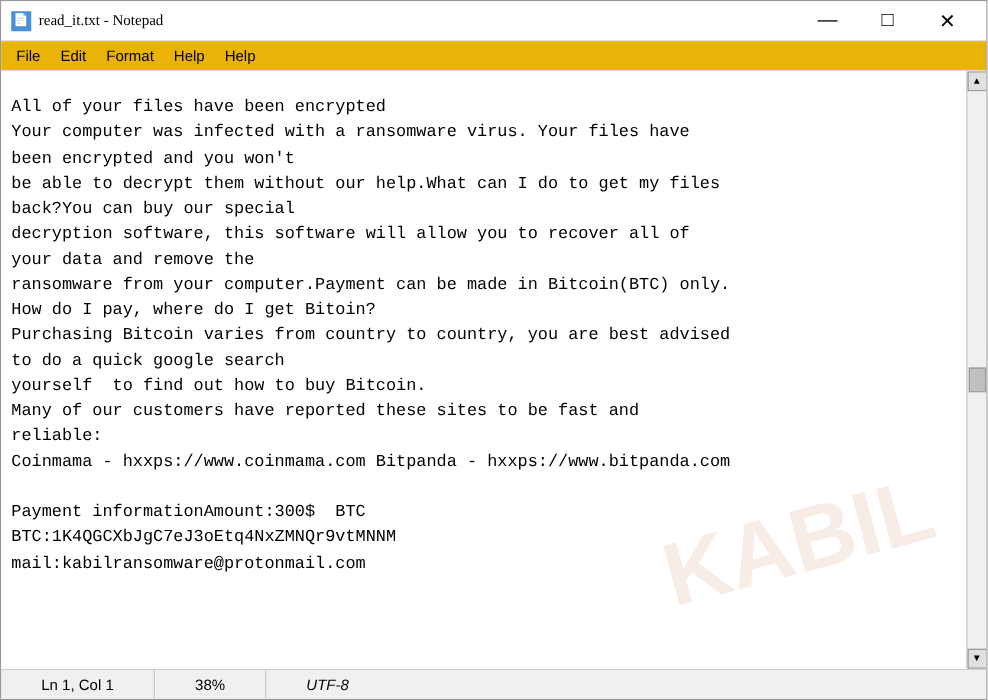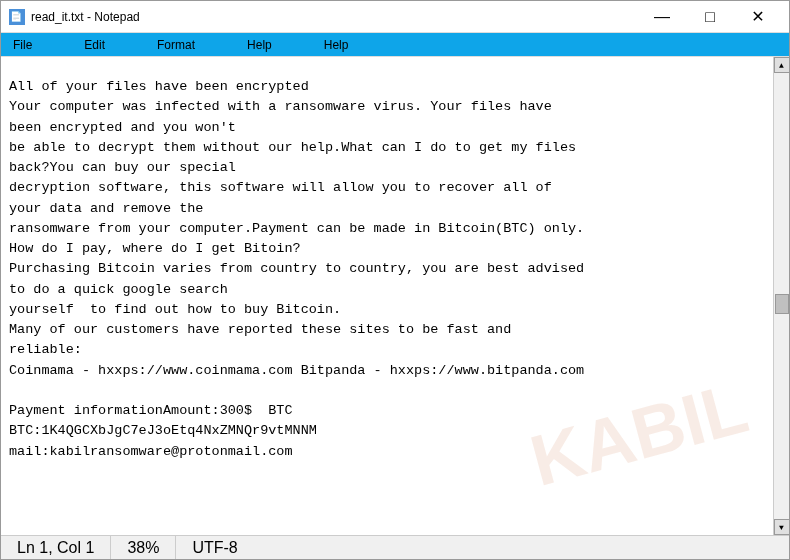--- a/index.html
+++ b/index.html
@@ -44,21 +44,21 @@
       display: flex;
       align-items: center;
       justify-content: center;
       font-size: 10px;
       color: white;
       flex-shrink: 0;
     }
 
     .title-bar-text {
       flex: 1;
-      font-family: Liberation Sans, sans-serif;
+      font-family: Liberation Serif, serif;
       font-size: 12px;
       color: #000;
     }
 
     .title-bar-controls {
       display: flex;
       gap: 2px;
     }
 
     .title-bar-btn {
@@ -69,28 +69,27 @@
       font-size: 16px;
       cursor: pointer;
       display: flex;
       align-items: center;
       justify-content: center;
       font-family: 'Segoe UI', Arial, sans-serif;
       color: #000;
     }
 
     .menu-bar {
-      background: #0ea5e9;
+      background: #eab308;
       height: 24px;
       display: flex;
       align-items: center;
       padding: 0 4px;
       border-bottom: 1px solid #ddd;
       flex-shrink: 0;
-      gap: 36px;
     }
 
     .menu-item {
       padding: 2px 8px;
       font-family: 'Segoe UI', Arial, sans-serif;
       font-size: 12px;
       color: #000;
       cursor: pointer;
       border-radius: 2px;
     }
@@ -148,32 +147,33 @@
     .status-bar {
       background: #f0f0f0;
       height: 24px;
       border-top: 1px solid #ccc;
       display: flex;
       align-items: center;
       flex-shrink: 0;
     }
 
     .status-section {
-      padding: 0 16px;
+      padding: 0 32px;
       font-family: 'Segoe UI', Arial, sans-serif;
-      font-size: 16px;
+      font-size: 12px;
       color: #000;
       border-right: 1px solid #ccc;
       height: 100%;
       display: flex;
       align-items: center;
     }
 
     .status-section:last-child {
       border-right: none;
+      font-style: italic;
     }
 
     .watermark {
       position: absolute;
       bottom: 60px;
       right: 40px;
       font-size: 72px;
       font-weight: bold;
       color: rgba(200, 100, 50, 0.12);
       transform: rotate(-15deg);

